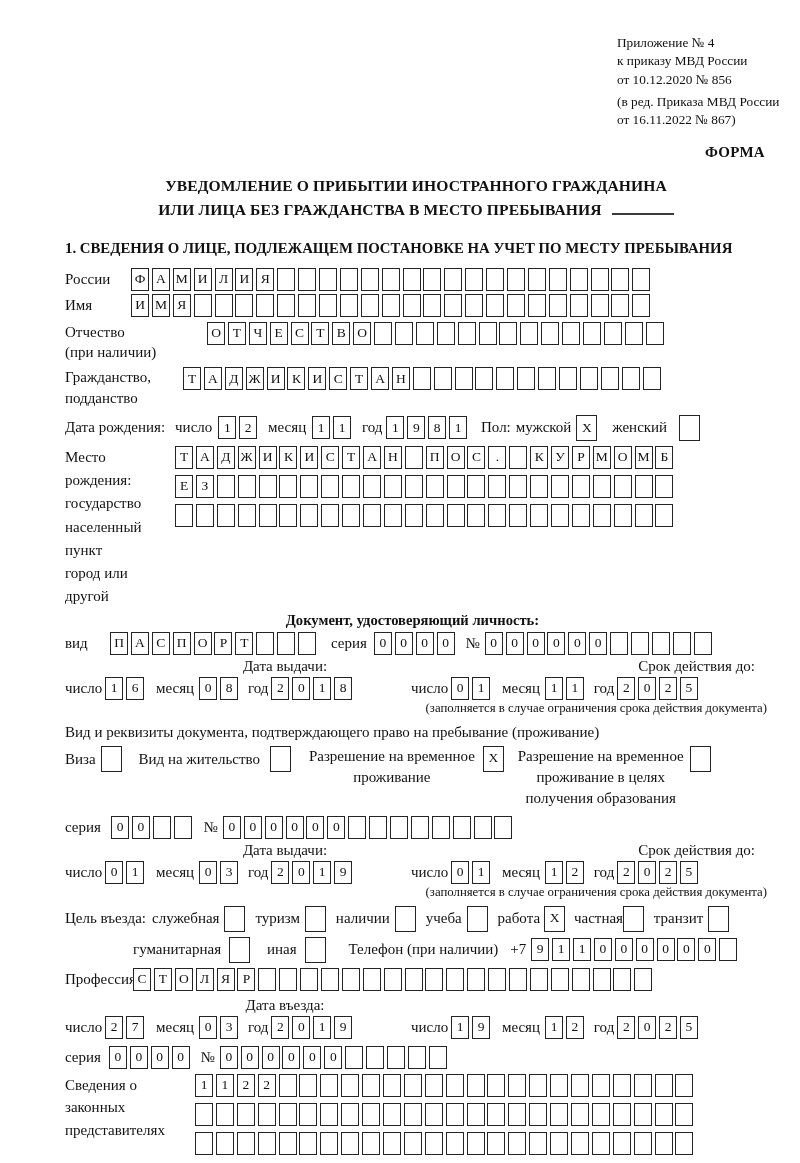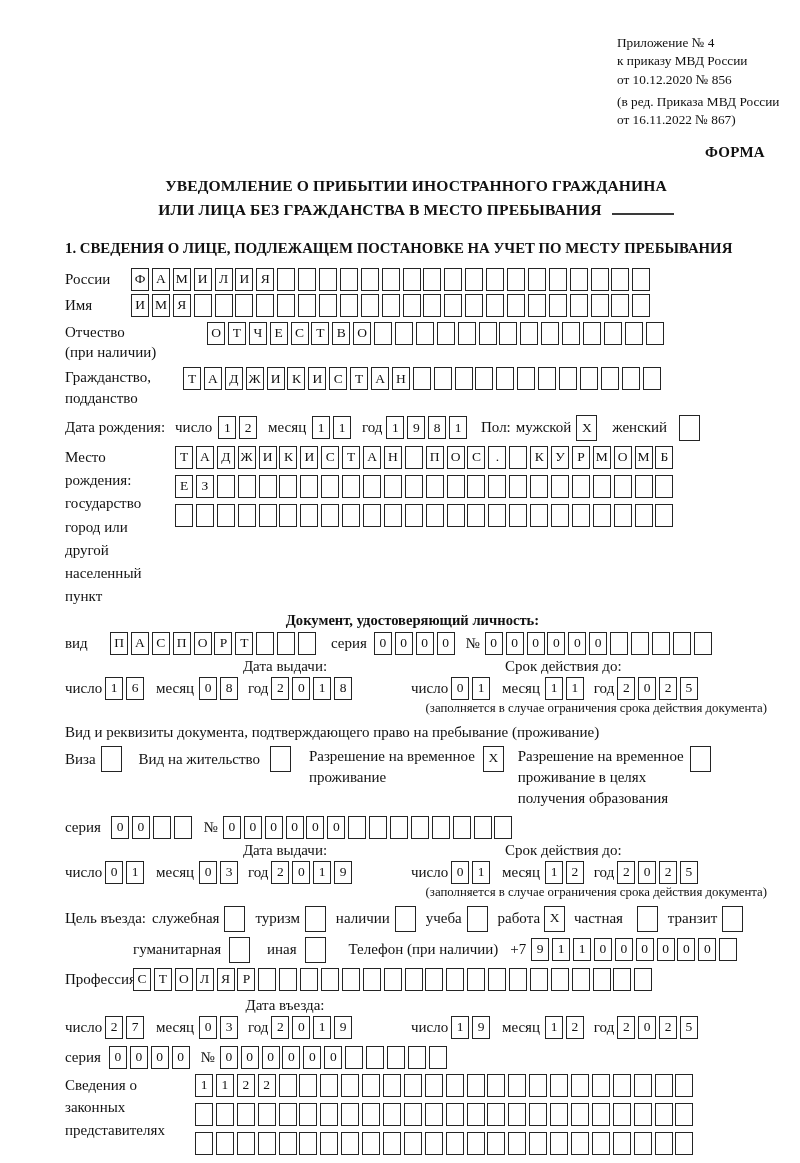--- a/index.html
+++ b/index.html
@@ -16,23 +16,23 @@
 .rowt{align-items:flex-start}
 .lblcol{flex:none;line-height:1.35}
 .lblcol div{line-height:inherit}
 .cells{display:inline-flex;flex:none}
 .cell{flex:none;width:18px;height:23px;border:1.6px solid #242424;margin-right:2.9px;display:inline-flex;align-items:center;justify-content:center;font-size:13.5px;background:#fff}
 .cb .cell{width:21px;height:26px}
 .stack>.cells{display:flex;margin-bottom:6px}
 .ctr{margin-top:3px;margin-right:35px;text-align:center;font-weight:700;font-size:14.6px}
 .dh{display:flex;margin-top:3px;font-size:15px}
 .dh-l{width:440px;text-align:center;flex:none}
-.dh-r{width:250px;text-align:left;flex:none}
+.dh-r{width:250px;text-align:right;flex:none}
 .note{margin-top:1px;padding-right:28px;text-align:right;font-size:12.8px}
-.cblbl{text-align:left;line-height:1.42;font-size:15px;flex:none}
+.cblbl{text-align:center;line-height:1.42;font-size:15px;flex:none}
 span{flex:none}
 </style>
 </head>
 <body>
 
 <div class="page">
 
   <div class="hdr">
     <div>Приложение № 4</div>
     <div>к приказу МВД России</div>
@@ -202,22 +202,22 @@
     <span style="margin-right:12px">женский</span>
     <span class="cells cb">
         <span class="cell"></span>
       </span>
   </div>
 
   <div class="row rowt" style="margin-top:5px">
     <div class="lblcol" style="width:110px;line-height:1.55">
       <div>Место рождения:</div>
       <div>государство</div>
+      <div>населенный пункт</div>
       <div>город или другой</div>
-      <div>населенный пункт</div>
     </div>
     <div class="stack">
       <div class="cells">
           <span class="cell">Т</span>
           <span class="cell">А</span>
           <span class="cell">Д</span>
           <span class="cell">Ж</span>
           <span class="cell">И</span>
           <span class="cell">К</span>
           <span class="cell">И</span>
@@ -491,21 +491,21 @@
         <span class="cell"></span>
       </span>
     <span style="margin-right:5px">учеба</span>
     <span class="cells cb" style="margin-right:7px">
         <span class="cell"></span>
       </span>
     <span style="margin-right:4px">работа</span>
     <span class="cells cb" style="margin-right:6px">
         <span class="cell">X</span>
       </span>
-    <span style="margin-right:14px">частная</span>
+    <span style="margin-right:0">частная</span>
     <span class="cells cb" style="margin-right:7px">
         <span class="cell"></span>
       </span>
     <span style="margin-right:5px">транзит</span>
     <span class="cells cb">
         <span class="cell"></span>
       </span>
   </div>
 
   <div class="row" style="margin-top:5px;margin-left:68px">

